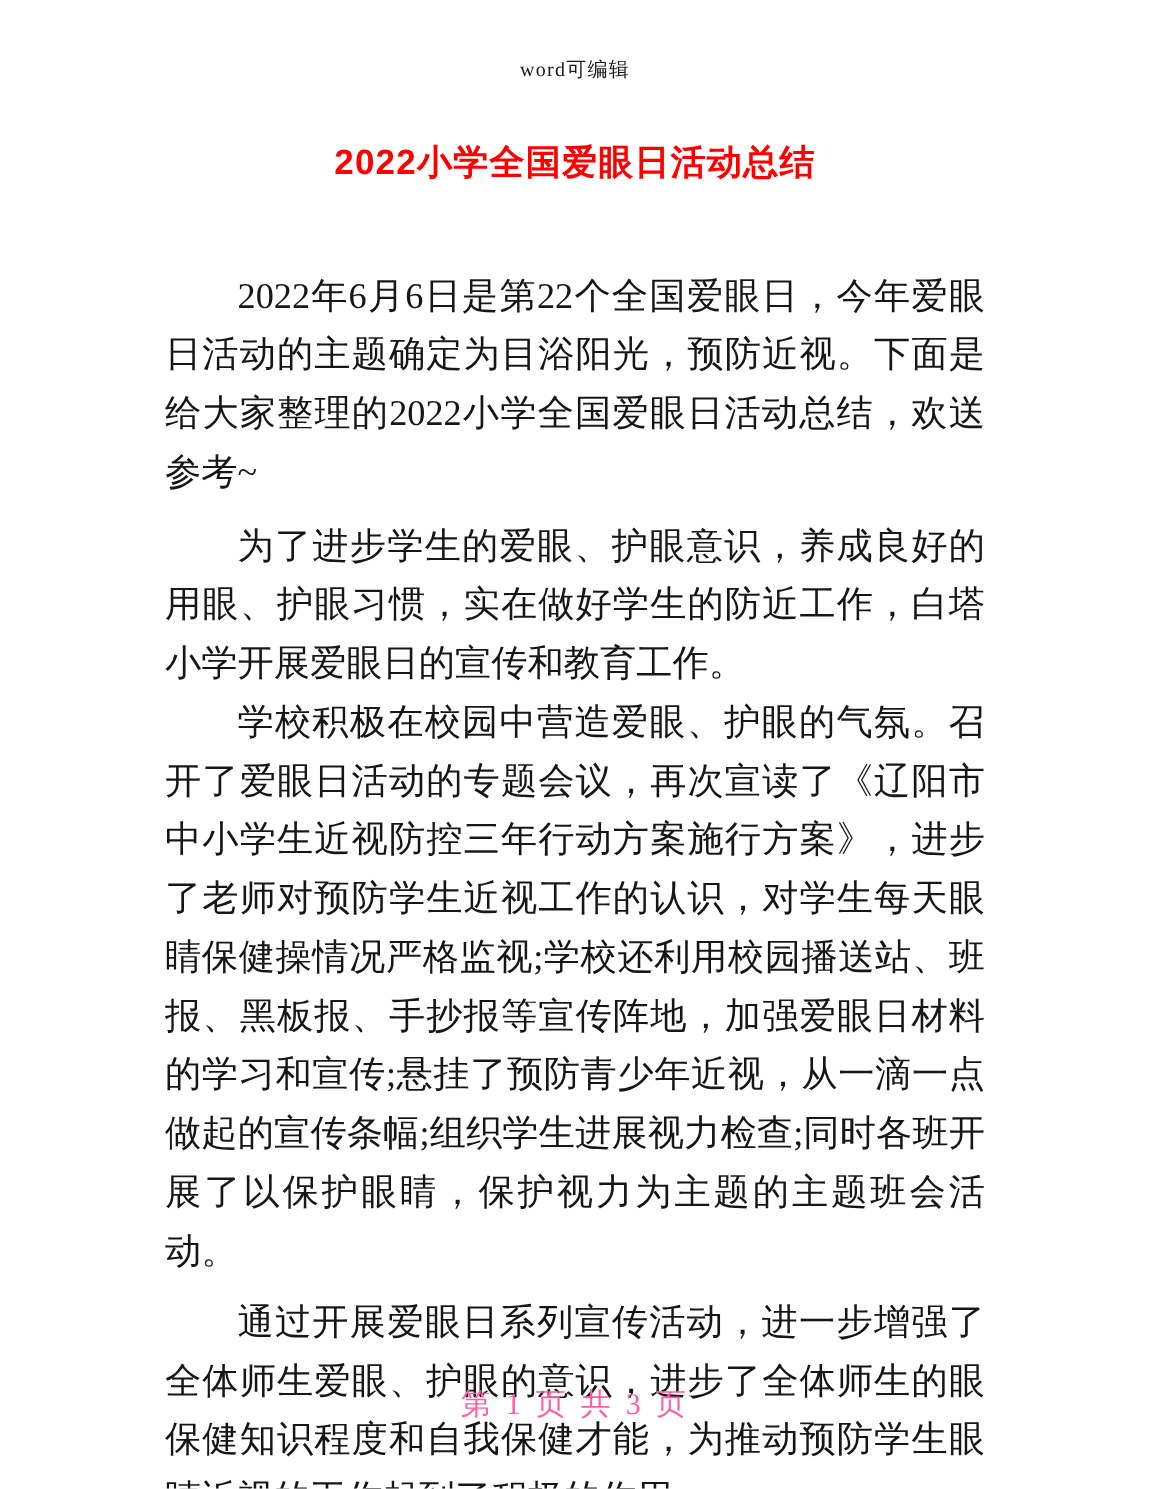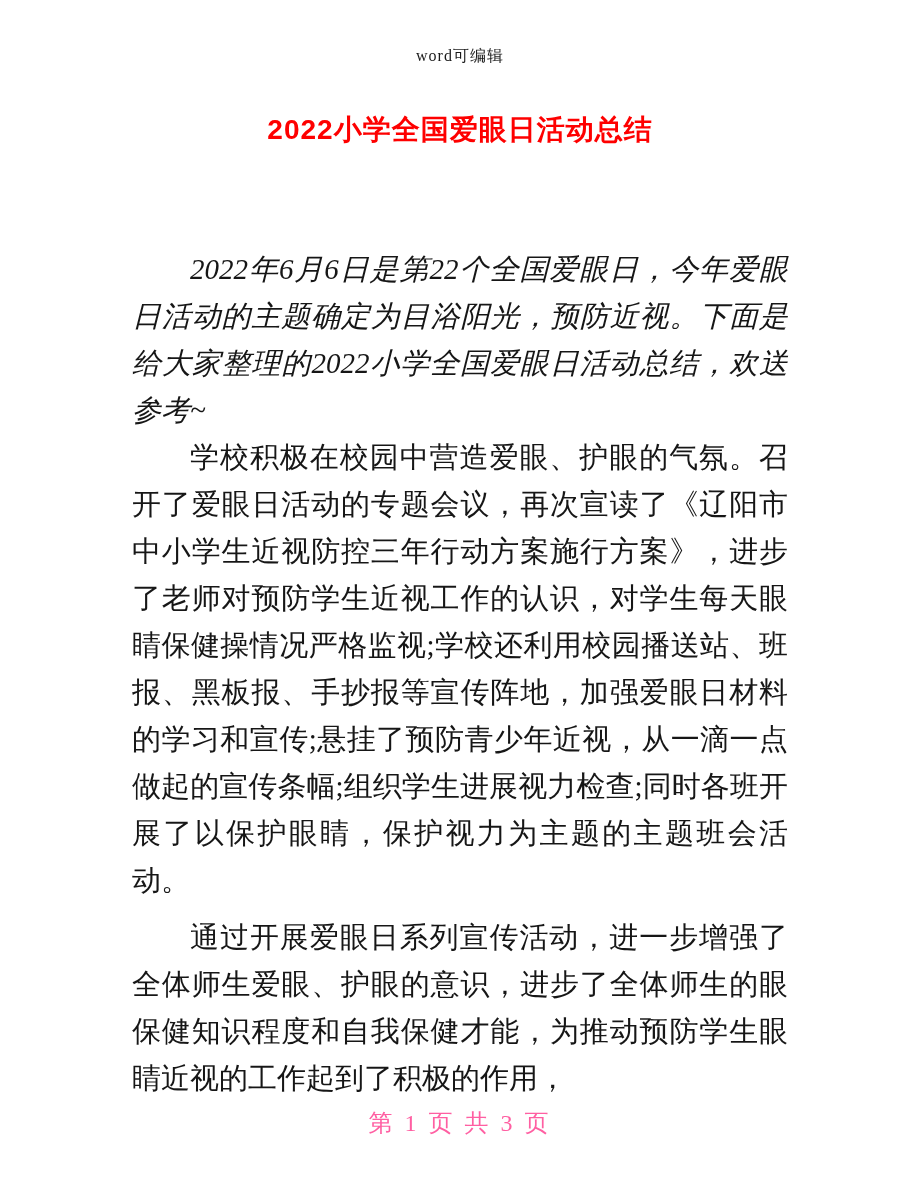--- a/index.html
+++ b/index.html
@@ -36,23 +36,22 @@
     color: #fe0000;
     letter-spacing: 1px;
   }
   .doc-body {
     font-size: 29px;
     line-height: 47px;
     color: #161616;
     text-align: justify;
   }
   .intro-para {
-    margin-top: 92px;
+    margin-top: 60px;
     text-indent: 2em;
-    font-style: italic;
   }
   .section-heading {
     margin-top: 12px;
     text-indent: 44px;
     font-family: "Liberation Sans", sans-serif;
     font-weight: 700;
     font-size: 33px;
     line-height: 47px;
     color: #0000a0;
   }
@@ -82,20 +81,21 @@
 
   <div class="content">
 
     <h1 class="doc-title">2022小学全国爱眼日活动总结</h1>
 
     <div class="doc-body">
 
       <p class="intro-para">2022年6月6日是第22个全国爱眼日，今年爱眼日活动的主题确定为目浴阳光，预防近视。下面是给大家整理的2022小学全国爱眼日活动总结，欢送参考~</p>
 
 
+      <p class="body-para first">为了进步学生的爱眼、护眼意识，养成良好的用眼、护眼习惯，实在做好学生的防近工作，白塔小学开展爱眼日的宣传和教育工作。</p>
 
       <p class="body-para">学校积极在校园中营造爱眼、护眼的气氛。召开了爱眼日活动的专题会议，再次宣读了《辽阳市中小学生近视防控三年行动方案施行方案》，进步了老师对预防学生近视工作的认识，对学生每天眼睛保健操情况严格监视;学校还利用校园播送站、班报、黑板报、手抄报等宣传阵地，加强爱眼日材料的学习和宣传;悬挂了预防青少年近视，从一滴一点做起的宣传条幅;组织学生进展视力检查;同时各班开展了以保护眼睛，保护视力为主题的主题班会活动。</p>
 
       <p class="body-para last">通过开展爱眼日系列宣传活动，进一步增强了全体师生爱眼、护眼的意识，进步了全体师生的眼保健知识程度和自我保健才能，为推动预防学生眼睛近视的工作起到了积极的作用，</p>
 
     </div>
   </div>
 
   <div class="page-footer">第 1 页 共 3 页</div>
 

